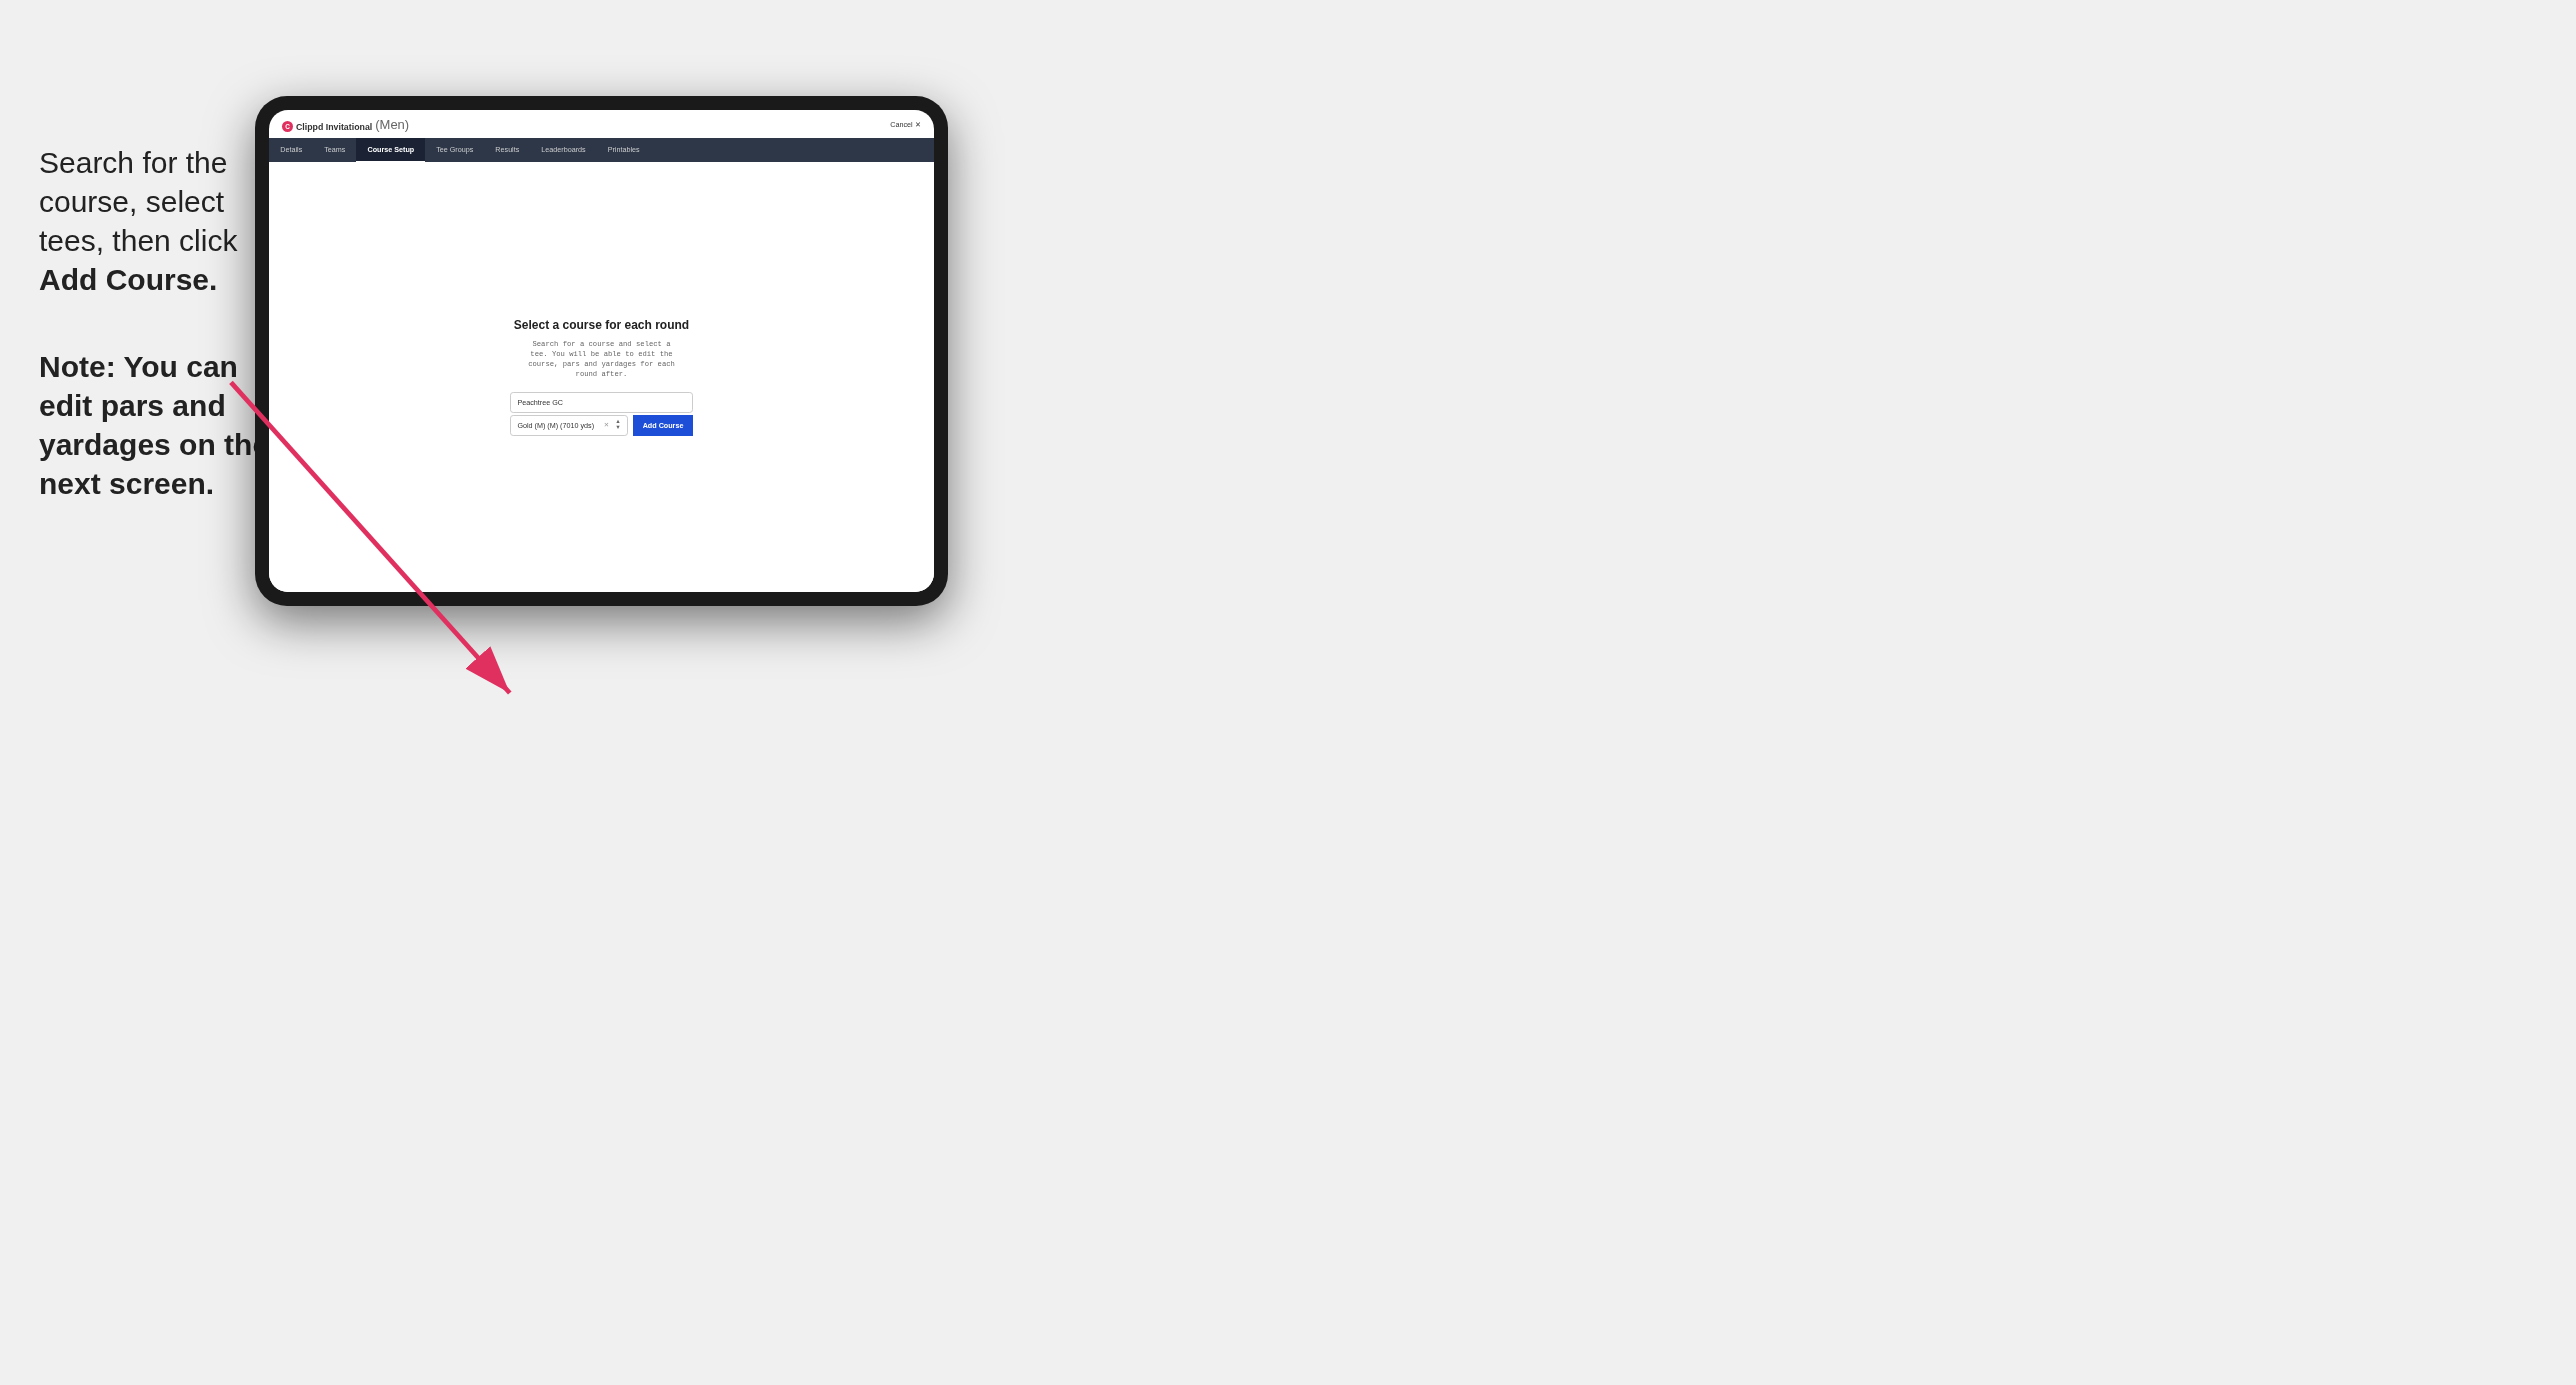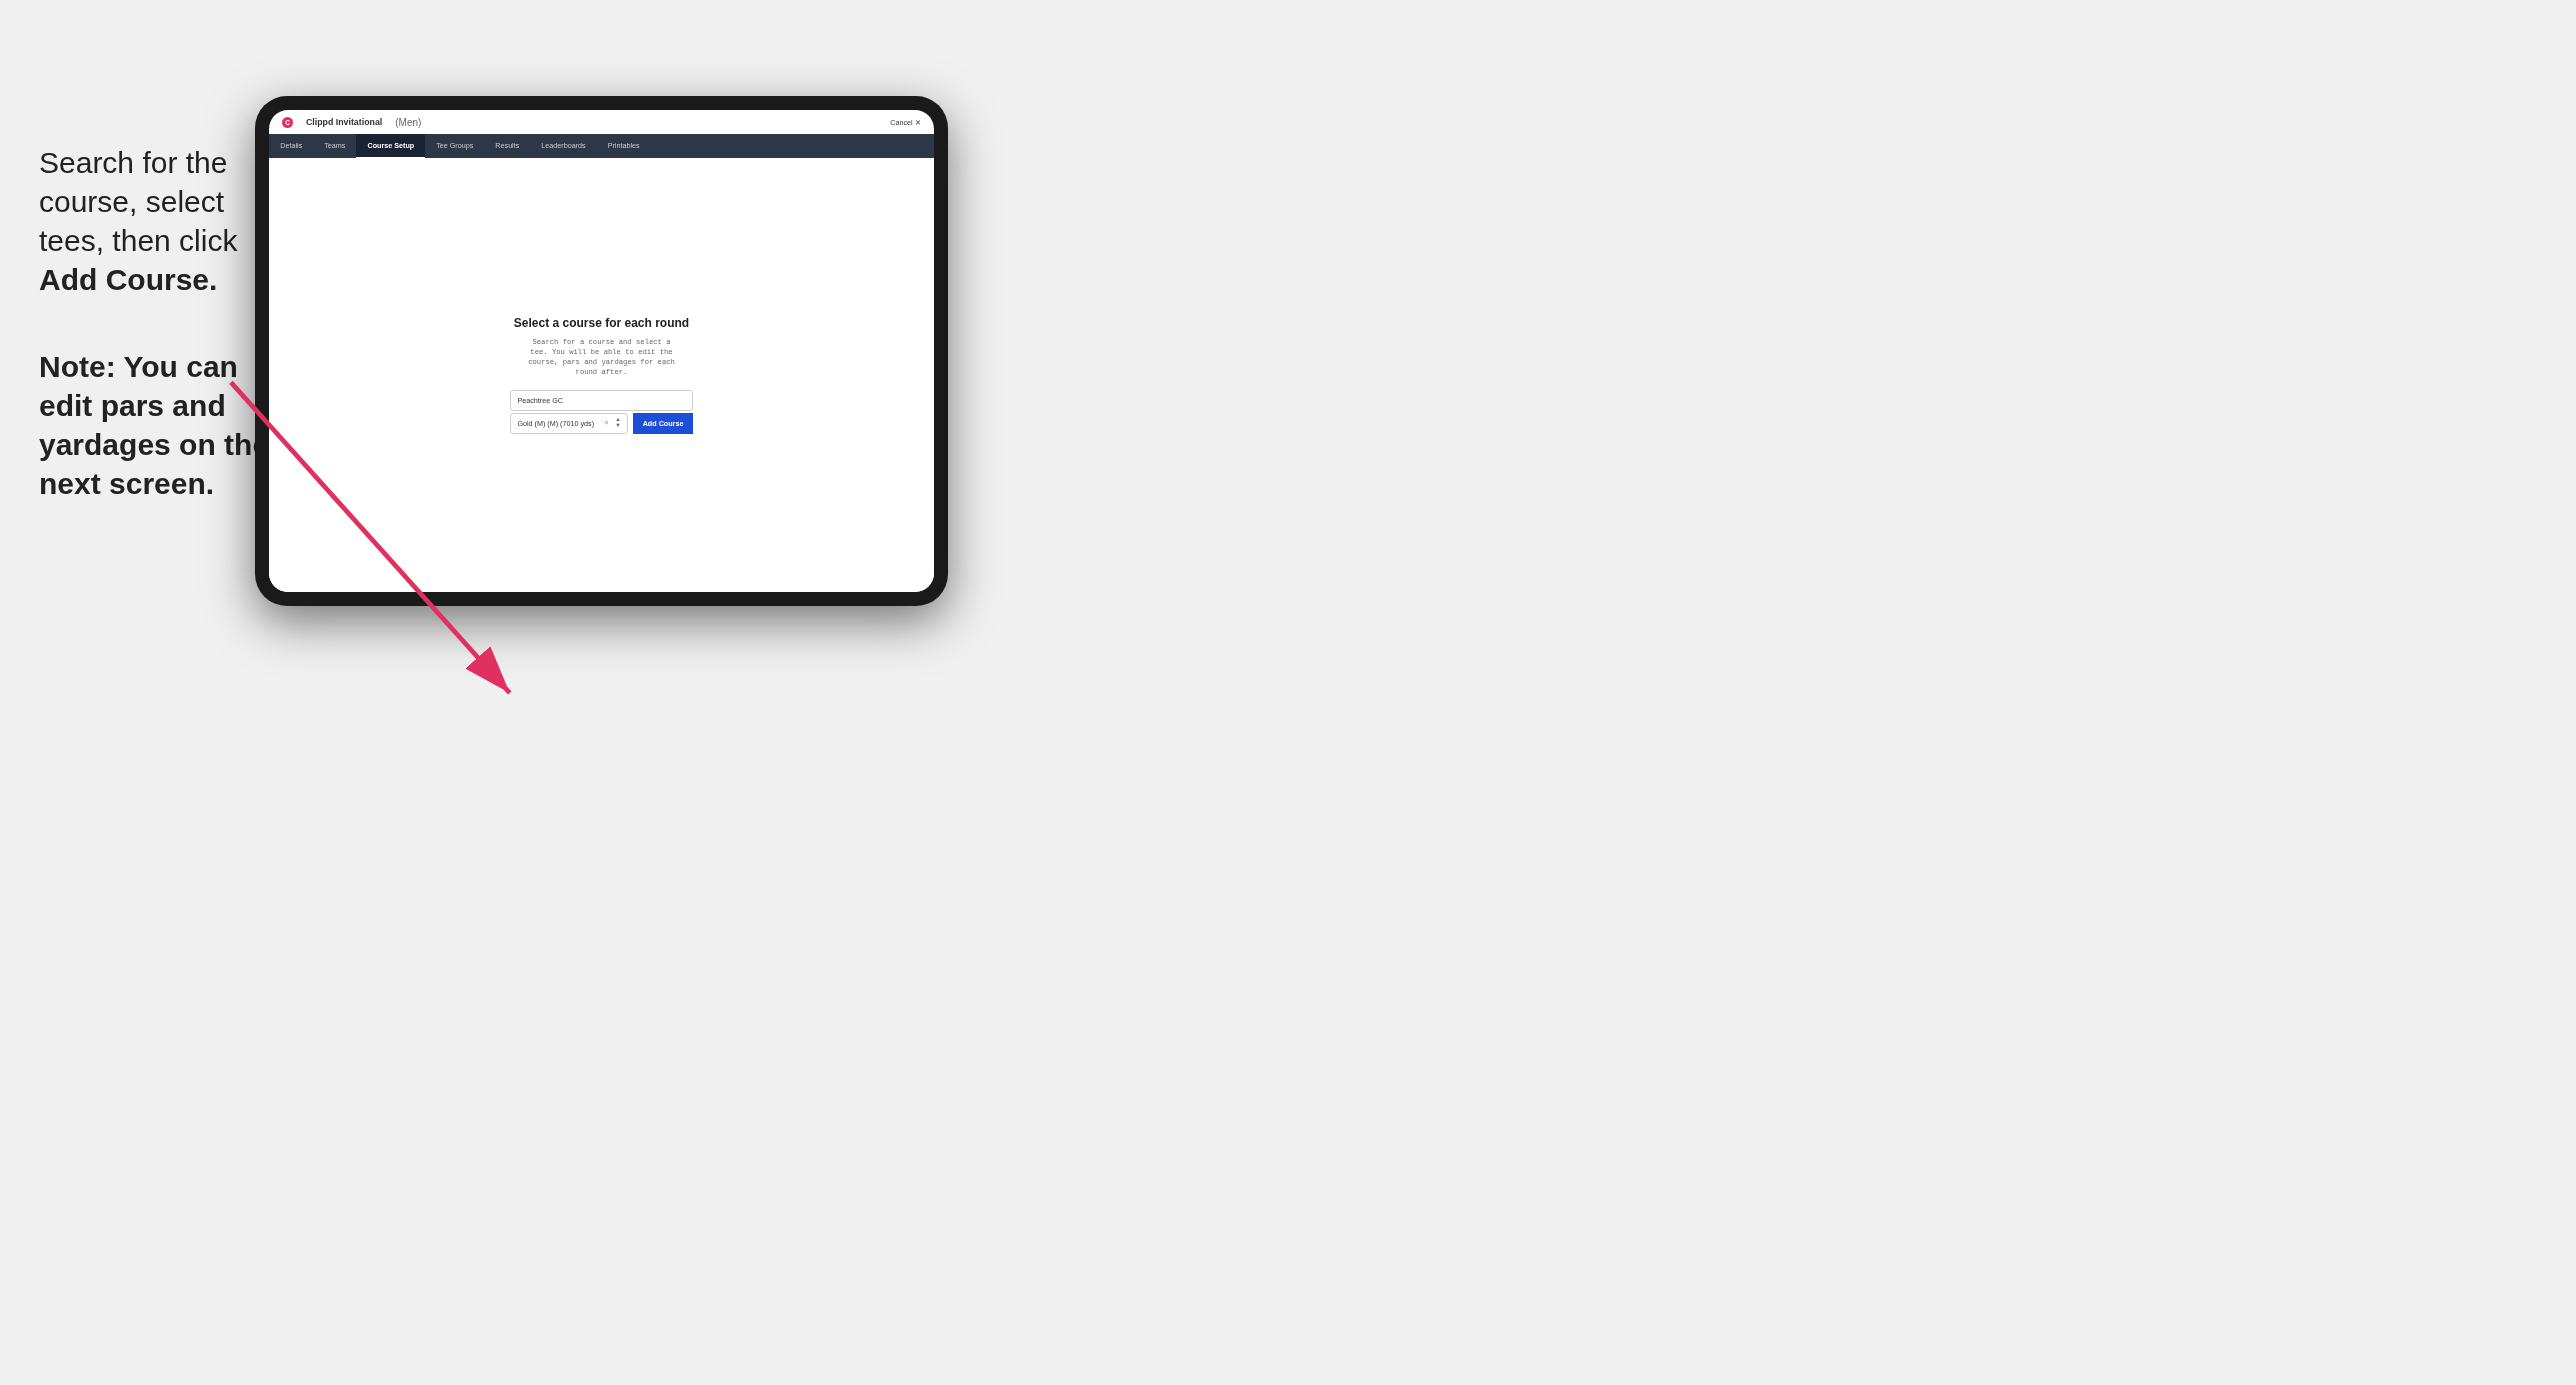--- a/index.html
+++ b/index.html
@@ -113,40 +113,40 @@
     
     .tournament-header {
       padding: 6.4px 12.7px;
       display: flex;
       align-items: center;
       justify-content: space-between;
       flex-shrink: 0;
     }
     .tournament-title {
       display: flex;
-      align-items: flex-start;
-      gap: 13px;
+      align-items: flex-end;
+      gap: 3px;
       font-size: 8.8px;
       font-weight: 600;
       color: #333;
     }
     .tournament-icon {
       width: 11px;
       height: 11px;
       background: #e03060;
       border-radius: 50%;
       display: flex;
       align-items: center;
       justify-content: center;
       color: #fff;
       font-size: 6.4px;
       font-weight: 700;
     }
     .tournament-sub {
-      font-size: 10px;
+      font-size: 13px;
       color: #666;
       font-weight: 400;
     }
     .cancel-btn {
       font-size: 7.2px;
       color: #333;
       cursor: pointer;
       display: flex;
       align-items: flex-start;
       gap: 2.4px;

